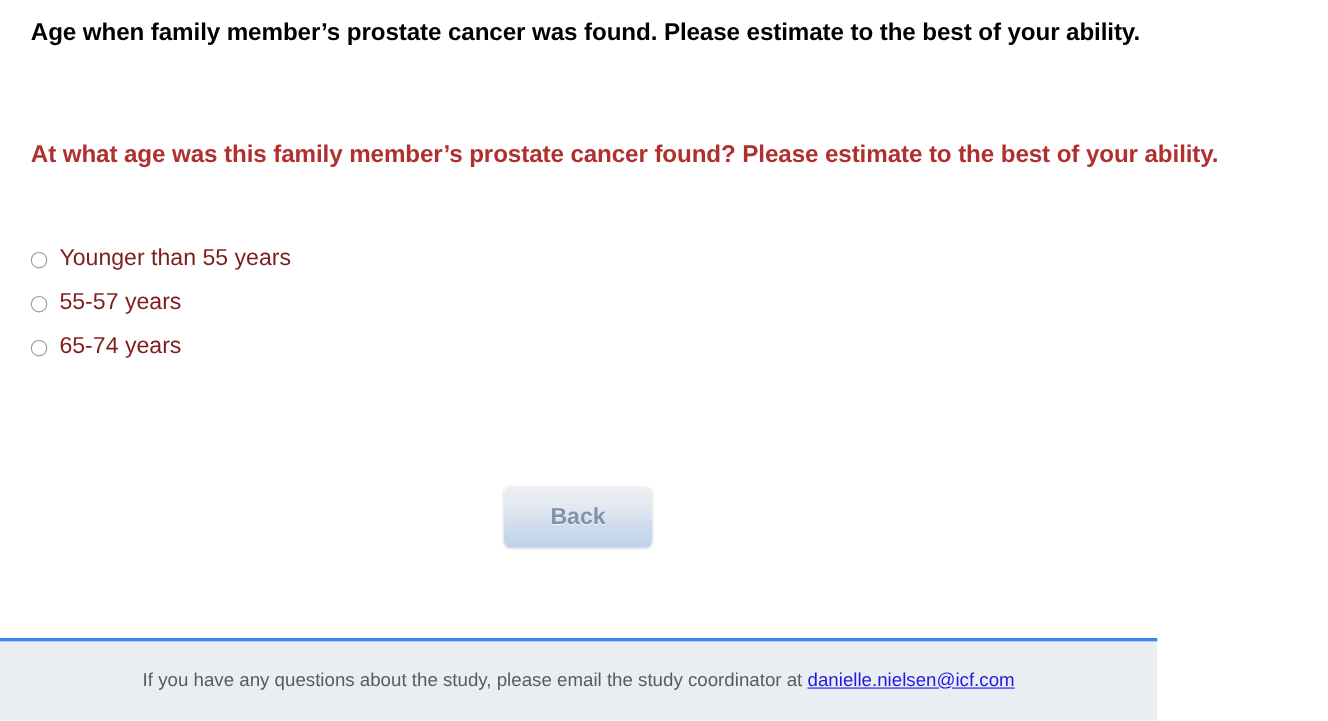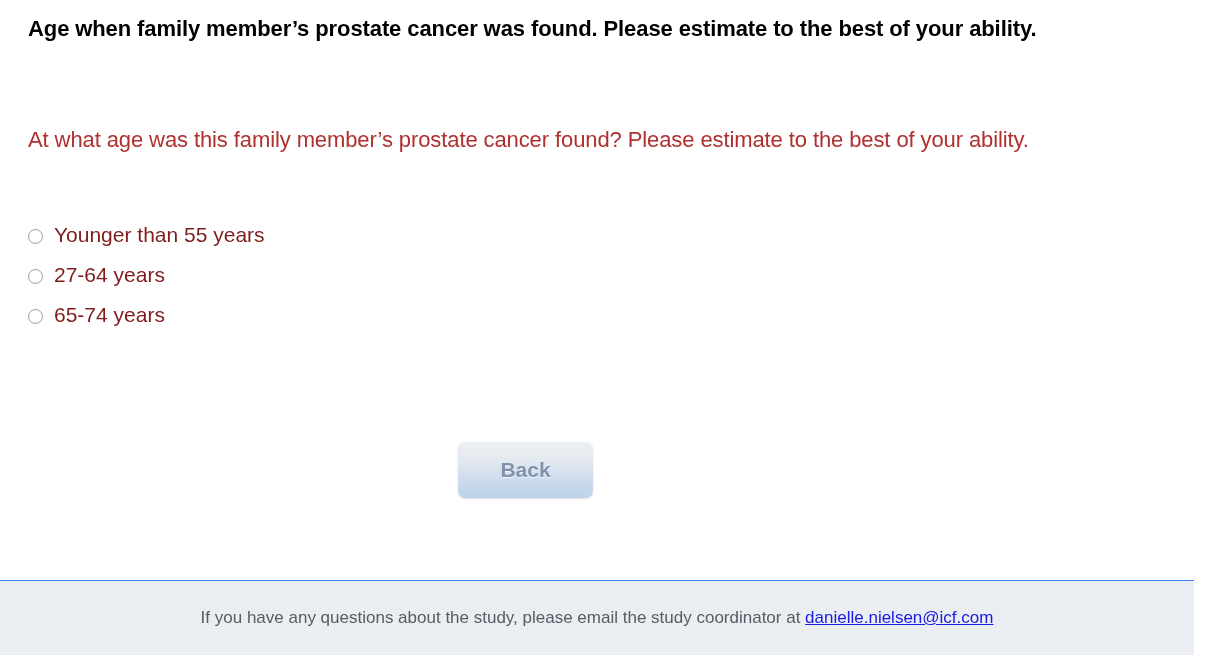--- a/index.html
+++ b/index.html
@@ -47,21 +47,21 @@
     letter-spacing: -0.1px;
     margin: 0;
   }
 
   .question-prompt {
     position: absolute;
     left: 28px;
     top: 124px;
     width: 1140px;
     font-size: 22px;
-    font-weight: normal;
+    font-weight: bold;
     line-height: 32px;
     color: #b0302f;
     letter-spacing: -0.1px;
     margin: 0;
   }
 
   
   .options {
     position: absolute;
     left: 28px;
@@ -138,24 +138,24 @@
     background: linear-gradient(to bottom, #1d2b50 0%, #27375f 28%, #3f5a87 62%, #6f97c6 100%);
     box-shadow: inset 0 1px 0 rgba(255,255,255,0.22), 0 1px 2px rgba(0,0,0,0.3);
     text-shadow: 0 1px 1px rgba(0,0,0,0.35);
   }
 
   
   .footer {
     position: absolute;
     left: 0;
     top: 580px;
-    width: 1194px;
+    width: 1052px;
     height: 75px;
     background: #eaeef2;
-    border-top: 1px solid #3b82f6;
+    border-top: 3px solid #3b82f6;
     box-sizing: border-box;
     display: flex;
     align-items: center;
     justify-content: center;
   }
 
   .footer-text {
     font-size: 17px;
     color: #555c63;
     line-height: 22px;
@@ -180,21 +180,21 @@
 
     <h2 class="question-prompt">At what age was this family member’s prostate cancer found? Please estimate to the best of your ability.</h2>
 
     <ul class="options">
       <li class="option-row">
         <span class="radio-mark"></span>
         <span class="option-label">Younger than 55 years</span>
       </li>
       <li class="option-row">
         <span class="radio-mark"></span>
-        <span class="option-label">27-64 years</span>
+        <span class="option-label">55-57 years</span>
       </li>
       <li class="option-row">
         <span class="radio-mark"></span>
         <span class="option-label">65-74 years</span>
       </li>
     </ul>
 
     <div class="nav-buttons">
       <button class="btn btn-back">Back</button>
     </div>

